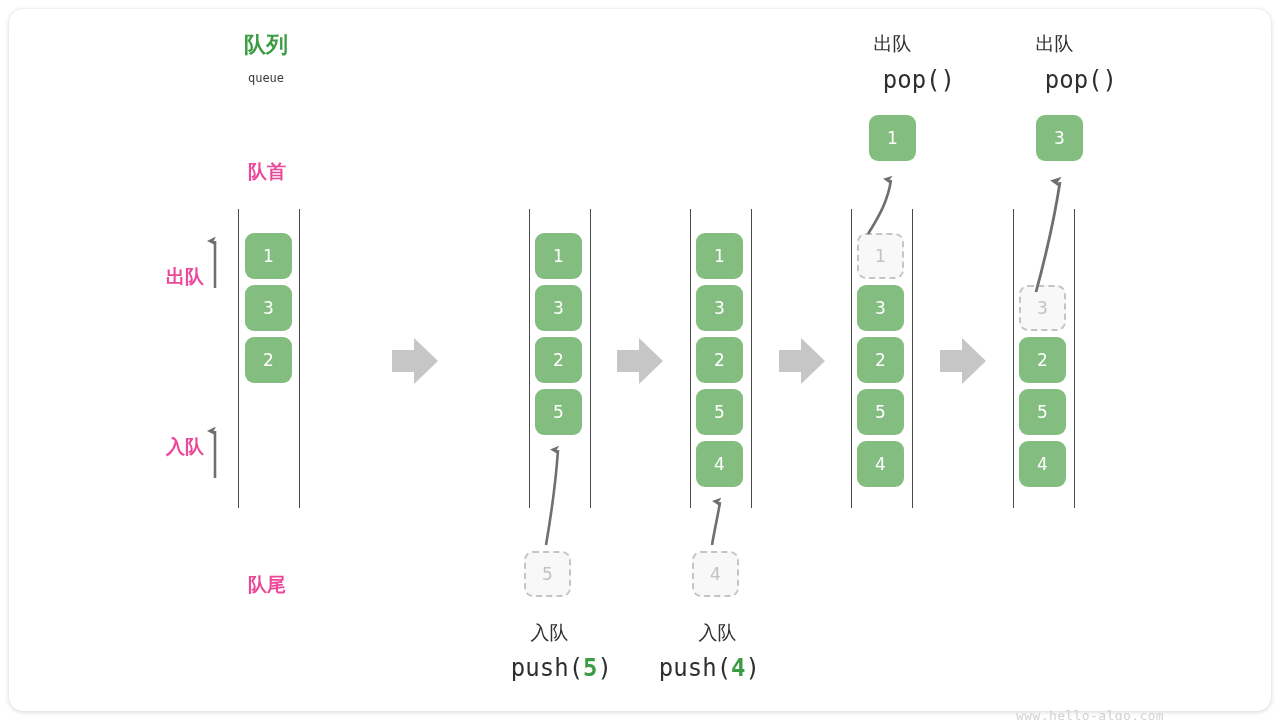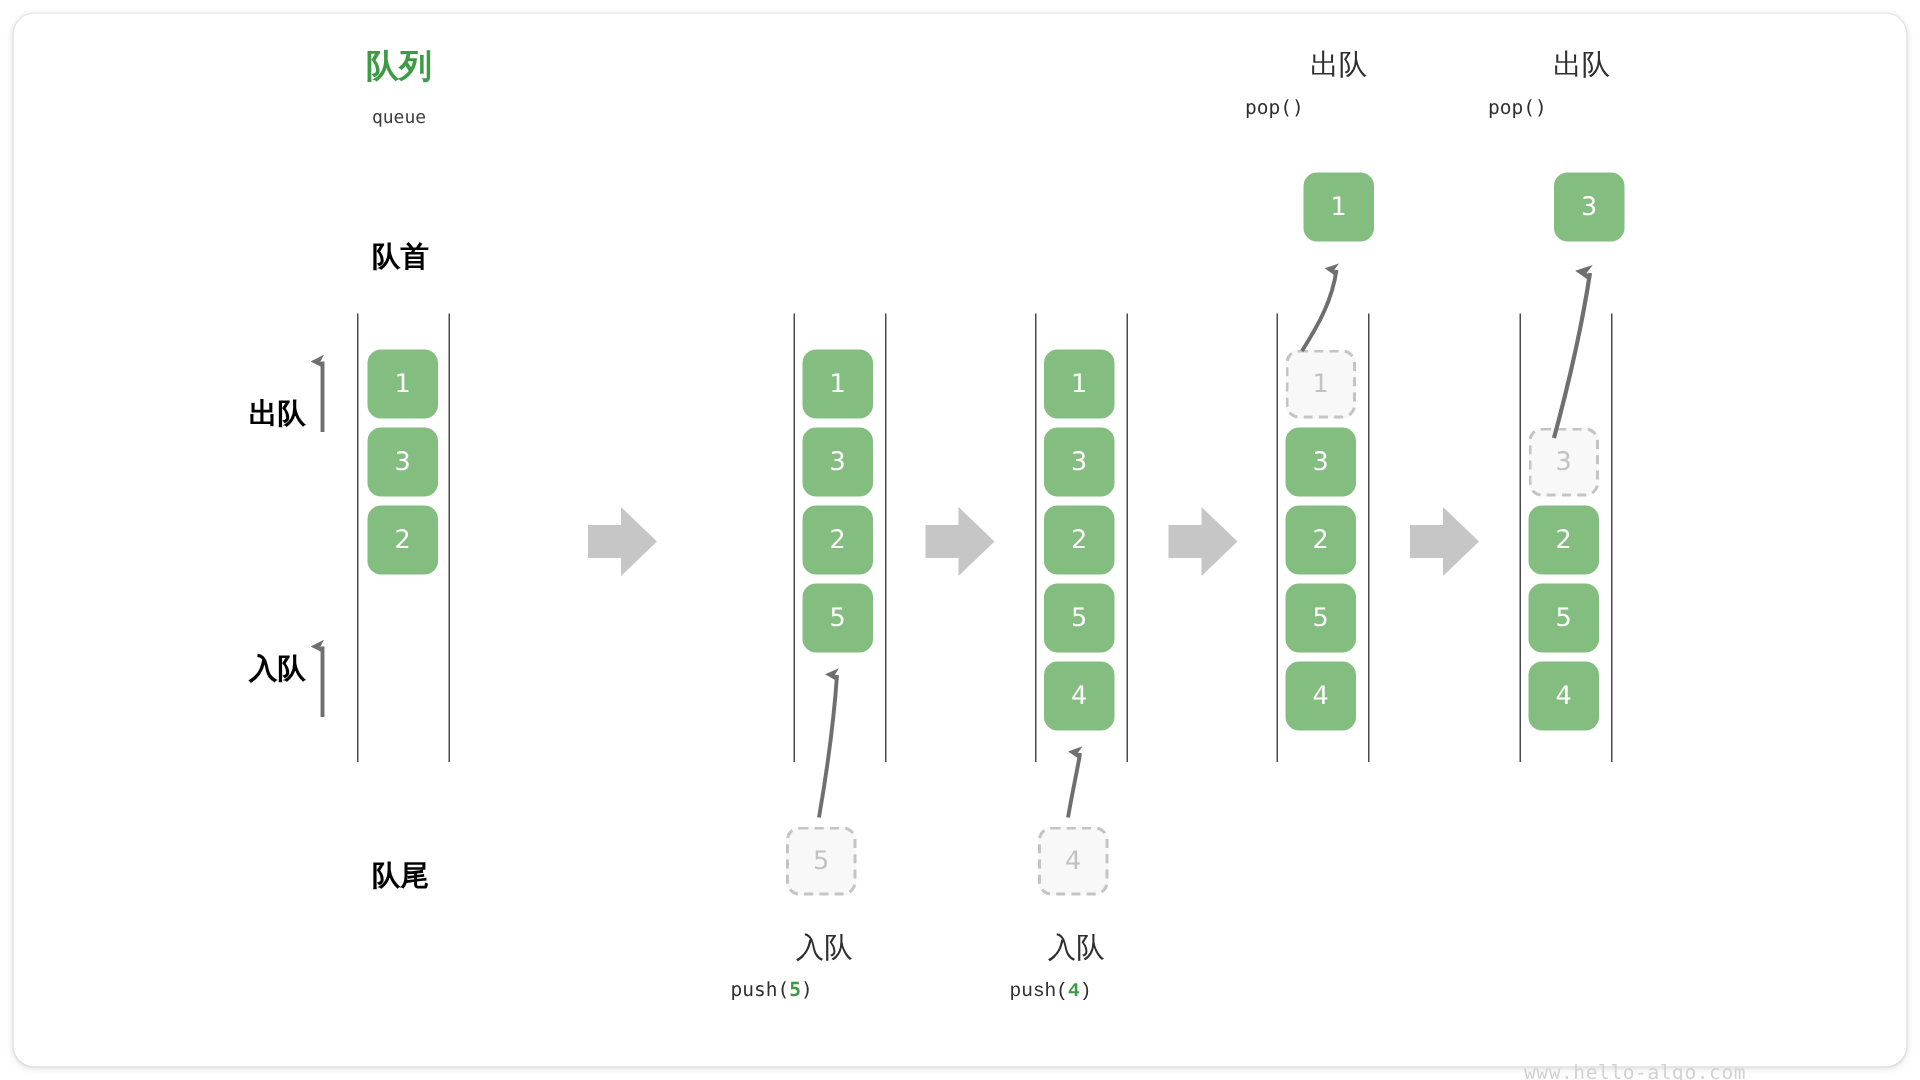--- a/index.html
+++ b/index.html
@@ -29,21 +29,21 @@
   
   .lbl {
     position: absolute;
     white-space: pre;
     line-height: 1.34;
   }
   .cjk-bold {
     font-family: "DejaVu Sans", "Liberation Sans", sans-serif;
     font-weight: bold;
     font-size: 19px;
-    color: #000000;
+    color: #ec4899;
   }
   .title-cjk {
     font-family: "DejaVu Sans", "Liberation Sans", sans-serif;
     font-weight: bold;
     font-size: 22px;
     color: #3c9c44;
     text-align: center;
   }
   .title-mono {
     font-family: "DejaVu Sans Mono", "Liberation Mono", monospace;
@@ -52,23 +52,23 @@
     text-align: center;
   }
   .op-cjk {
     font-family: "DejaVu Sans", "Liberation Sans", sans-serif;
     font-size: 19px;
     color: #2f2f2f;
     text-align: center;
   }
   .op-mono {
     font-family: "DejaVu Sans Mono", "Liberation Mono", monospace;
-    font-size: 13px;
+    font-size: 24px;
     color: #2f2f2f;
-    text-align: left;
+    text-align: right;
   }
   .op-mono .arg { color: #3c9c44; font-weight: bold; }
   .watermark {
     position: absolute;
     font-family: "DejaVu Sans Mono", "Liberation Mono", monospace;
     font-size: 13px;
     color: #d2d2d2;
     letter-spacing: 0.4px;
   }
 
@@ -150,21 +150,21 @@
   <div class="lbl op-cjk" style="left:487px; top:620px; width:125px;">入队</div>
   <div class="lbl op-mono" style="left:487px; top:652px; width:125px;"><span>push(</span><span class="arg">5</span><span>)</span></div>
 
   <div class="box" style="left:696px; top:233px;">1</div>
   <div class="box" style="left:696px; top:285px;">3</div>
   <div class="box" style="left:696px; top:337px;">2</div>
   <div class="box" style="left:696px; top:389px;">5</div>
   <div class="box" style="left:696px; top:441px;">4</div>
   <div class="box ghost" style="left:692px; top:551px;">4</div>
   <div class="lbl op-cjk" style="left:655px; top:620px; width:125px;">入队</div>
-  <div class="lbl op-mono" style="left:673px; top:652px; width:125px;font-family:Liberation Mono, monospace;"><span>push(</span><span class="arg">4</span><span>)</span></div>
+  <div class="lbl op-mono" style="left:635px; top:652px; width:125px;"><span>push(</span><span class="arg">4</span><span>)</span></div>
 
   <div class="lbl op-cjk" style="left:830px; top:31px; width:125px;">出队</div>
   <div class="lbl op-mono" style="left:830px; top:64px; width:125px;">pop()</div>
   <div class="box" style="left:869px; top:115px;">1</div>
   <div class="box ghost" style="left:857px; top:233px;">1</div>
   <div class="box" style="left:857px; top:285px;">3</div>
   <div class="box" style="left:857px; top:337px;">2</div>
   <div class="box" style="left:857px; top:389px;">5</div>
   <div class="box" style="left:857px; top:441px;">4</div>
 

